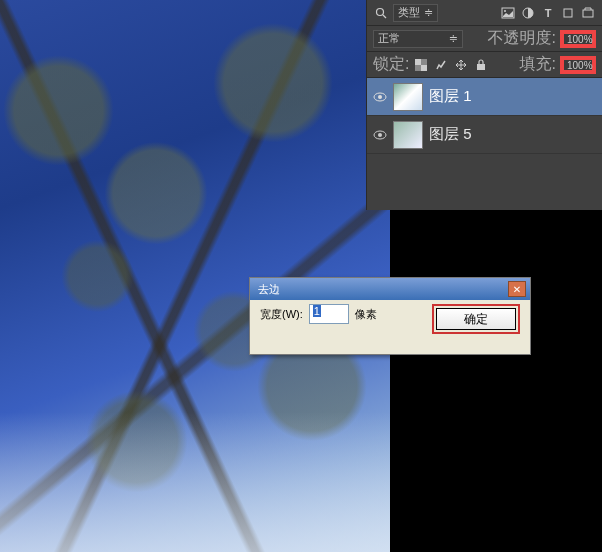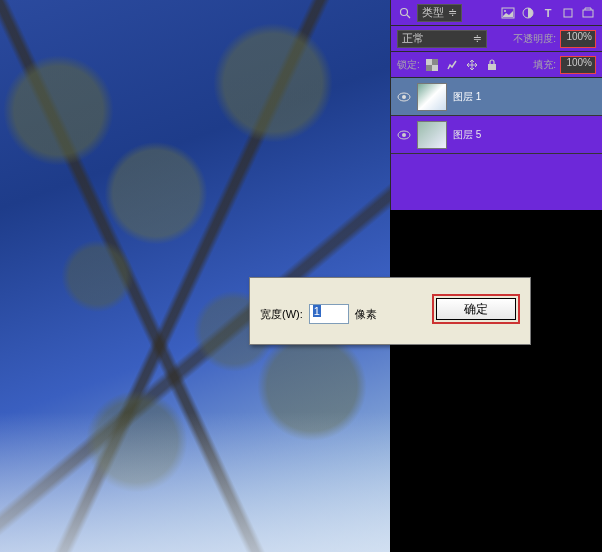--- a/index.html
+++ b/index.html
@@ -12,44 +12,44 @@
  radial-gradient(circle at 70% 15%,rgba(95,105,72,.55) 0 9%,transparent 11%),
  radial-gradient(circle at 25% 50%,rgba(85,95,65,.45) 0 7%,transparent 9%),
  radial-gradient(circle at 60% 60%,rgba(90,100,70,.4) 0 8%,transparent 10%),
  radial-gradient(circle at 80% 70%,rgba(95,105,75,.5) 0 9%,transparent 11%),
  radial-gradient(circle at 35% 80%,rgba(88,98,68,.45) 0 8%,transparent 10%),
  linear-gradient(115deg,transparent 48%,rgba(50,45,35,.7) 49% 50%,transparent 51%),
  linear-gradient(65deg,transparent 38%,rgba(50,45,35,.7) 39% 40%,transparent 41%),
  linear-gradient(140deg,transparent 58%,rgba(50,45,35,.6) 59% 60%,transparent 61%)}
 .cloud{position:absolute;bottom:0;left:0;right:0;height:140px;background:linear-gradient(0deg,rgba(220,230,245,.7),transparent)}
 
-.panel{position:absolute;right:0;top:0;width:212px;height:210px;background:#6d28d9;border-left:1px solid #2a2a2a}
+.panel{position:absolute;right:0;top:0;width:236px;height:210px;background:#404040;border-left:1px solid #2a2a2a}
 .row{display:flex;align-items:center;height:26px;padding:0 6px;border-bottom:1px solid #2a2a2a;color:#ccc;gap:4px}
 .ico{display:inline-flex;align-items:center;justify-content:center;width:16px;height:16px;color:#ccc}
 .sel{background:#3a3a3a;border:1px solid #555;color:#ccc;padding:1px 4px;height:18px;display:inline-flex;align-items:center;gap:4px}
-.opfield{width:36px;height:18px;background:#3a3a3a;border:1px solid #ef4444;color:#ccc;text-align:right;padding:0 3px;font-size:10px}
-.lbl{color:#aaa;font-size:10px}
+.opfield{width:36px;height:18px;background:#3a3a3a;border:4px solid #ef4444;color:#ccc;text-align:right;padding:0 3px;font-size:10px}
+.lbl{color:#aaa;font-size:16px}
 .spacer{flex:1}
 
 .layers{padding:0}
 .layer{display:flex;align-items:center;height:38px;padding:2px 6px;gap:6px;border-bottom:1px solid #353535}
 .layer.sel-row{background:#5a7aa8}
 .eye{width:14px;height:14px;display:flex;align-items:center;justify-content:center;color:#ccc}
 .thumb{width:30px;height:28px;border:1px solid #777;background:#fff;display:flex;align-items:center;justify-content:center;overflow:hidden}
 .th1{background:linear-gradient(135deg,#7a9 0%,#fff 50%,#cde 100%)}
 .th2{background:linear-gradient(180deg,#4a7fd8 0%,#6a9fe8 50%,#fff 100%)}
 .th3{background:linear-gradient(90deg,#fff,#000)}
 .th4{background:linear-gradient(135deg,#9ba 0%,#eef 100%)}
-.layer .name{color:#e8e8e8;font-size:10px}
+.layer .name{color:#e8e8e8;font-size:15px}
 .layer.sel-row .name{color:#fff}
 
 .dialog{position:absolute;left:249px;top:277px;width:282px;background:#ece9d8;border:1px solid #7a7a7a;box-shadow:2px 2px 4px rgba(0,0,0,.4)}
 .titlebar{height:22px;background:linear-gradient(180deg,#7b9ed6,#3b6fb5);color:#fff;display:flex;align-items:center;padding:0 4px 0 8px;font-size:12px}
 .closebtn{width:18px;height:16px;background:#d6714a;border:1px solid #8a4a2a;color:#fff;display:flex;align-items:center;justify-content:center;font-size:10px;margin-left:auto}
-.dlgbody{padding:16px 10px 20px 10px;display:flex;align-items:flex-end;gap:14px}
+.dlgbody{padding:4px 10px 20px 10px;display:flex;align-items:flex-start;gap:14px}
 .wfield{display:flex;align-items:center;gap:6px}
 .winput{width:40px;height:20px;border:1px solid #7f9db9;background:#fff;padding:0 3px;color:#000;font-family:SimSun}
 .winput .selnum{background:#316ac5;color:#fff;padding:0 1px}
 .btns{display:flex;flex-direction:row;gap:10px;margin-left:auto}
 .btn{width:80px;height:22px;border:1px solid #707070;background:linear-gradient(#fff,#e8e8e8);display:flex;align-items:center;justify-content:center;font-size:12px}
 .okwrap{border:2px solid #c33;padding:2px}
 .okbtn{border:1px solid #000 !important}
 </style>
 </head>
 <body>
@@ -159,20 +159,24 @@
             <circle cx="7" cy="5" r="2" fill="#ccc"></circle>
           </svg>
         </span>
       <div class="thumb th4"></div>
       <span class="name">图层 5</span>
     </div>
   </div>
 </div>
 
 <div class="dialog">
+  <div class="titlebar">
+    <span>去边</span>
+    <span class="closebtn">✕</span>
+  </div>
   <div class="dlgbody">
     <div class="wfield">
       <span>宽度(W):</span>
       <span class="winput"><span class="selnum">1</span></span>
       <span>像素</span>
     </div>
     <div class="btns">
       <div class="okwrap">
         <div class="btn okbtn">确定</div>
       </div>

